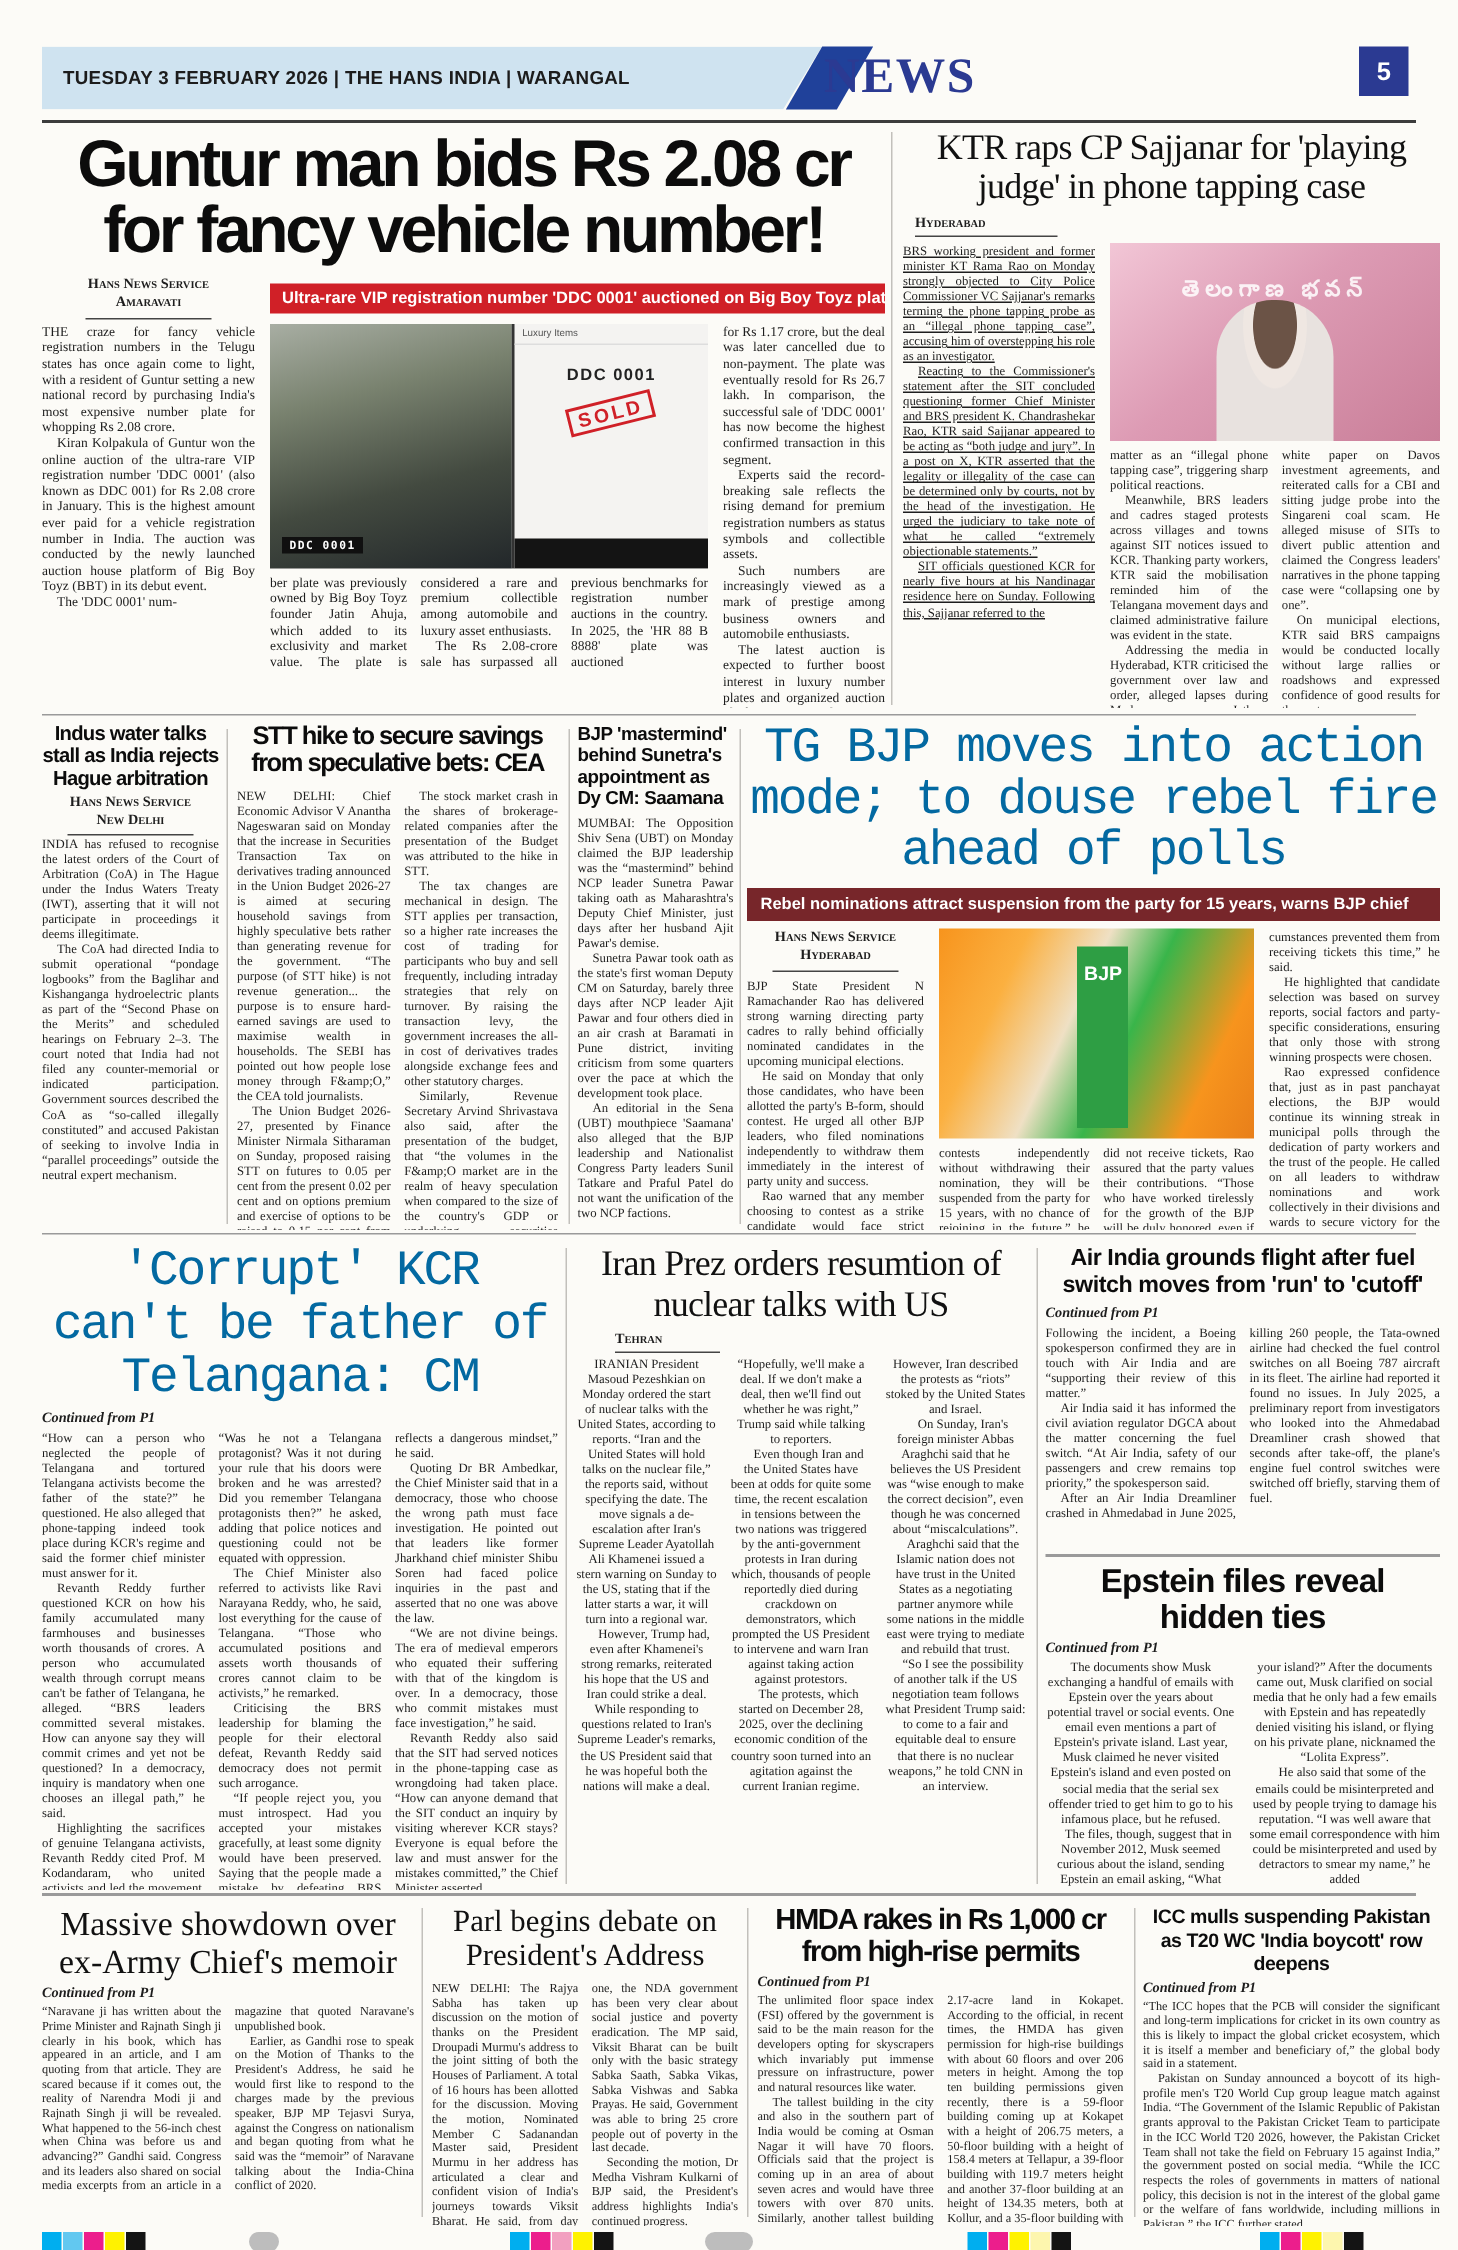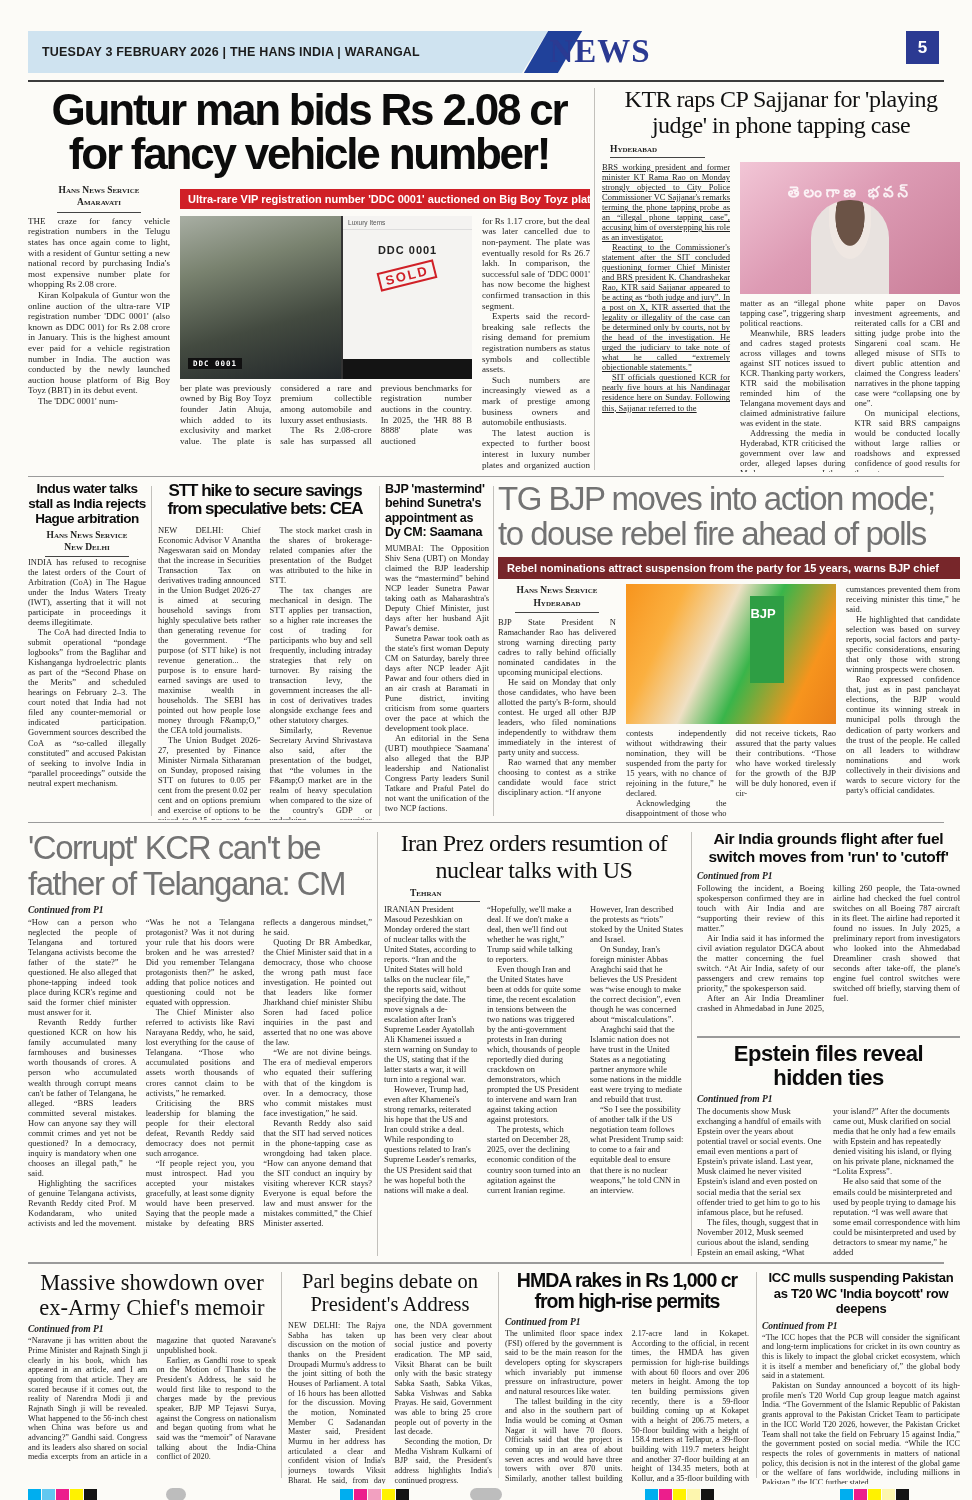--- a/index.html
+++ b/index.html
@@ -14,29 +14,29 @@
   .mast-slash { position:absolute; left:536px; top:31px; width:34px; height:42px; background:#20419a; transform:skewX(-30deg); }
   .mast-section { position:absolute; left:500px; top:33px; width:200px; text-align:center;
                   font-family:"Liberation Serif",serif; font-weight:bold; font-size:33px; color:#2b3a92; letter-spacing:1px; }
   .mast-page { position:absolute; left:906px; top:31px; width:33px; height:33px; background:#2b3a92; color:#fff;
                font-family:"Liberation Sans",sans-serif; font-weight:bold; font-size:17px; line-height:33px; text-align:center; }
   .mast-rule { position:absolute; left:28px; top:80px; width:916px; border-top:2px solid #3c3c3c; }
 
   
   .article { position:absolute; overflow:hidden; box-sizing:border-box; }
   .h-cond  { font-family:"Liberation Sans",sans-serif; font-weight:bold; color:#0c0c0c; text-align:center; }
-  .h-light { font-family:Liberation Sans, sans-serif; font-weight:normal; color:#737373; }
+  .h-light { font-family:Liberation Mono, monospace; font-weight:normal; color:#0369a1; text-align:center; }
   .h-serif { font-family:"Liberation Serif",serif; font-weight:normal; color:#111; text-align:center; }
   .byline { font-variant:small-caps; font-weight:bold; font-size:9.5px; text-align:center; line-height:1.3; }
   .byline .rule { border-bottom:1px solid #444; width:84px; margin:3px auto 0; }
   .continued { font-style:italic; font-weight:bold; font-size:9.5px; margin:4px 0 2px; }
   .body { font-size:8.5px; line-height:1.18; text-align:justify; }
   .body p { margin:0; text-indent:10px; }
   .body p:first-child { text-indent:0; }
-  .ragged { text-align:left; }
+  .ragged { text-align:center; }
   .cols2 { column-count:2; column-gap:9px; }
   .cols3 { column-count:3; column-gap:9px; }
   .strap-red { background:#d02027; color:#fff; font-family:"Liberation Sans",sans-serif; font-weight:bold;
                font-size:11px; line-height:20px; padding:0 8px; white-space:nowrap; overflow:hidden; }
   .strap-maroon { background:#77262a; color:#fff; font-family:"Liberation Sans",sans-serif; font-weight:bold;
                font-size:11px; line-height:22px; padding:0 9px; white-space:nowrap; overflow:hidden; }
   .vrule { position:absolute; width:1px; background:#c2c0bb; }
   .hrule { position:absolute; left:28px; width:916px; border-top:1px solid #9a9a9a; }
   .hrule2 { position:absolute; border-top:2px solid #9a9a9a; }
 
@@ -52,22 +52,22 @@
   .g-sold { align-self:center; margin-top:10px; color:#d02027; border:2px solid #d02027; transform:rotate(-14deg);
             font-family:"Liberation Sans",sans-serif; font-weight:bold; font-size:13px; padding:0 5px; letter-spacing:2px; }
   .g-pbar { margin-top:auto; height:20px; background:#141414; }
   .k-photo { height:132px; margin-bottom:4px; background:linear-gradient(140deg,#f2c6d6 0%,#dd9bb4 45%,#c97e98 100%); }
   .k-backdrop { position:absolute; top:22px; left:0; right:0; text-align:center; color:rgba(255,255,255,.85);
                 font-weight:bold; font-size:15px; letter-spacing:4px; }
   .k-fig { position:absolute; left:50%; top:38px; transform:translateX(-50%); width:78px; height:94px;
            background:radial-gradient(ellipse at 50% 18%, #6b5346 0 26%, #efe7e2 27% 38%, #e8e2df 39% 100%); border-radius:38px 38px 0 0; }
   .b-photo { height:140px; margin-bottom:4px;
              background:linear-gradient(115deg,#f7941d 0%,#fbb040 22%,#efe0c4 42%,#39b54a 58%,#f7941d 82%,#e87f1a 100%); }
-  .b-flag { position:absolute; left:44%; top:12px; width:34px; height:87px; background:#2e9e44; color:#fff;
-            font-family:"Liberation Sans",sans-serif; font-weight:bold; font-size:13px; text-align:left; line-height:1.6; padding-top:8px; box-sizing:border-box;margin-left:32px; }
+  .b-flag { position:absolute; left:44%; top:12px; width:34px; height:121px; background:#2e9e44; color:#fff;
+            font-family:"Liberation Sans",sans-serif; font-weight:bold; font-size:13px; text-align:center; line-height:1.6; padding-top:8px; box-sizing:border-box; }
 
   
   .row { display:flex; gap:10px; }
 
   
   .marks { position:absolute; top:1487px; height:13px; }
   .marks span { display:inline-block; width:13px; height:12px; margin-right:1px; }
   .pill { position:absolute; top:1488px; height:13px; border-radius:7px; background:#bdbdbd; }
 </style>
 </head>
@@ -210,21 +210,21 @@
       <div style="width:210px;">
         <div class="photo b-photo">
           <div class="b-flag">BJP</div>
         </div>
         <div class="body cols2">
             <p>contests independently without withdrawing their nomination, they will be suspended from the party for 15 years, with no chance of rejoining in the future,” he declared.</p>
             <p>Acknowledging the disappointment of those who did not receive tickets, Rao assured that the party values their contributions. “Those who have worked tirelessly for the growth of the BJP will be duly honored, even if cir-</p>
           </div>
       </div>
       <div class="body" style="flex:1;">
-          <p>cumstances prevented them from receiving minister this time,” he said.</p>
+          <p>cumstances prevented them from receiving tickets this time,” he said.</p>
           <p>He highlighted that candidate selection was based on survey reports, social factors and party-specific considerations, ensuring that only those with strong winning prospects were chosen.</p>
           <p>Rao expressed confidence that, just as in past panchayat elections, the BJP would continue its winning streak in municipal polls through the dedication of party workers and the trust of the people. He called on all leaders to withdraw nominations and work collectively in their divisions and wards to secure victory for the party's official candidates.</p>
         </div>
     </div>
   </div>
 
   <div class="hrule" style="top:822px;"></div>
 
   <div class="article" style="left:28px;top:830px;width:344px;height:430px;">
     <div class="h-light" style="font-size:33px;letter-spacing:-1.5px;line-height:1.08;">'Corrupt' KCR can't be father of Telangana: CM</div>

